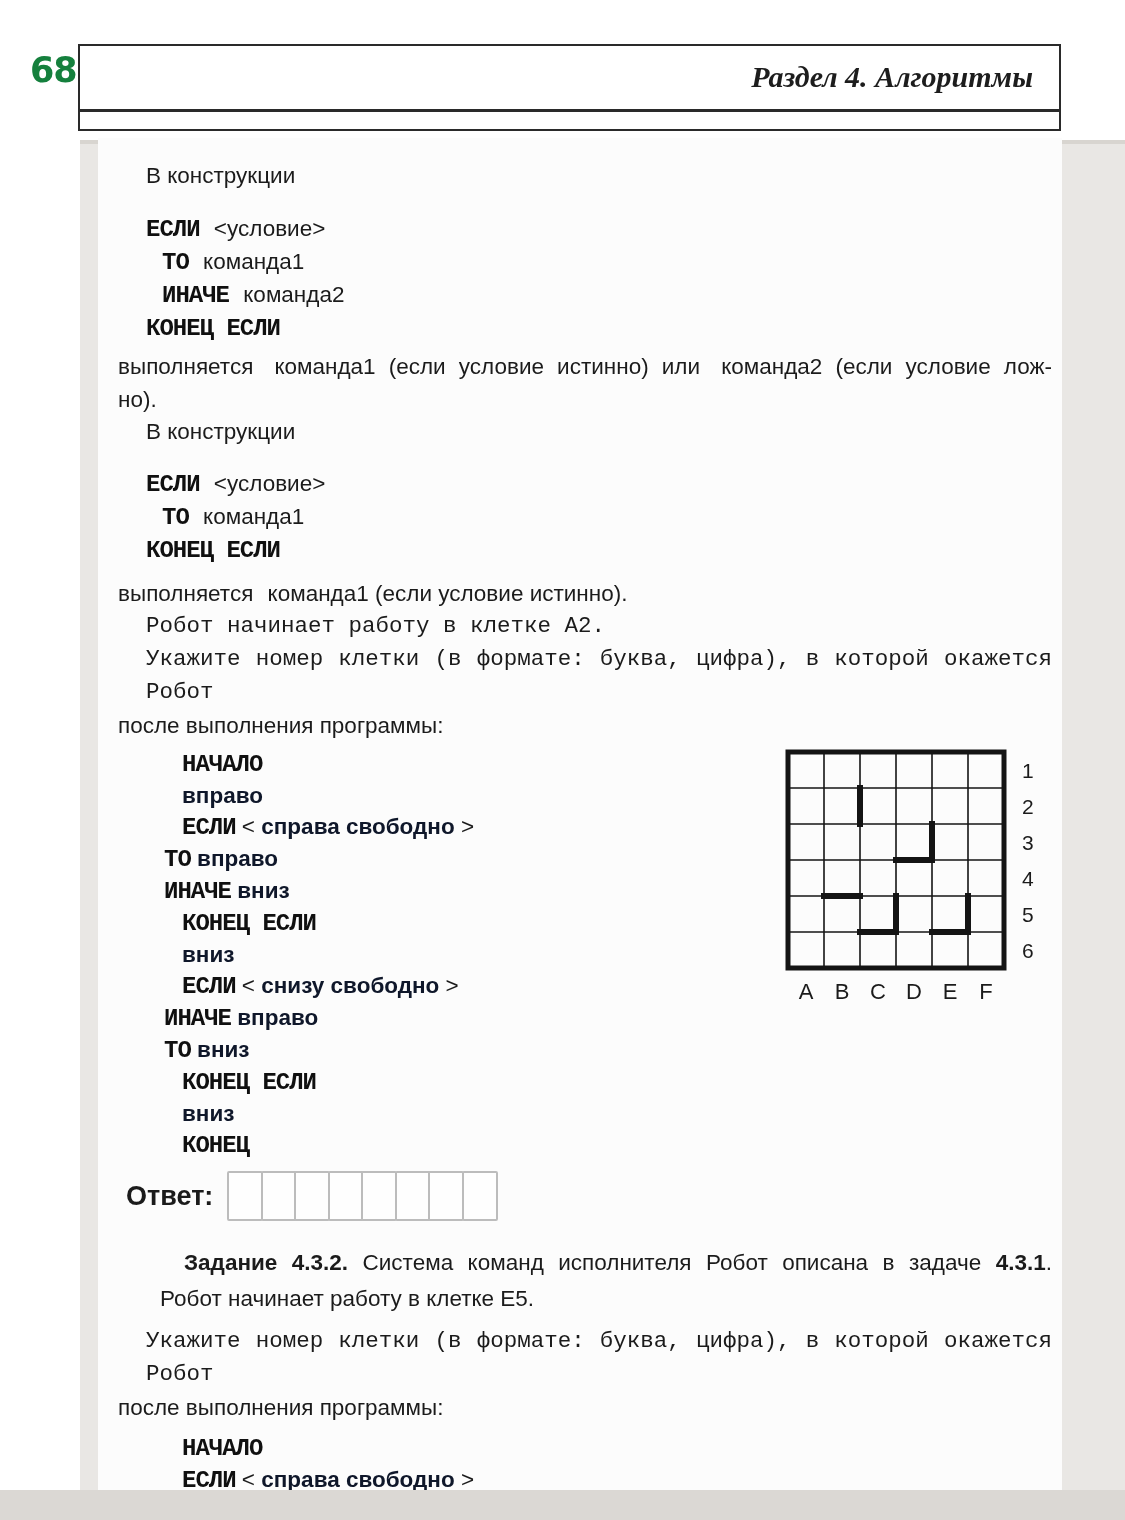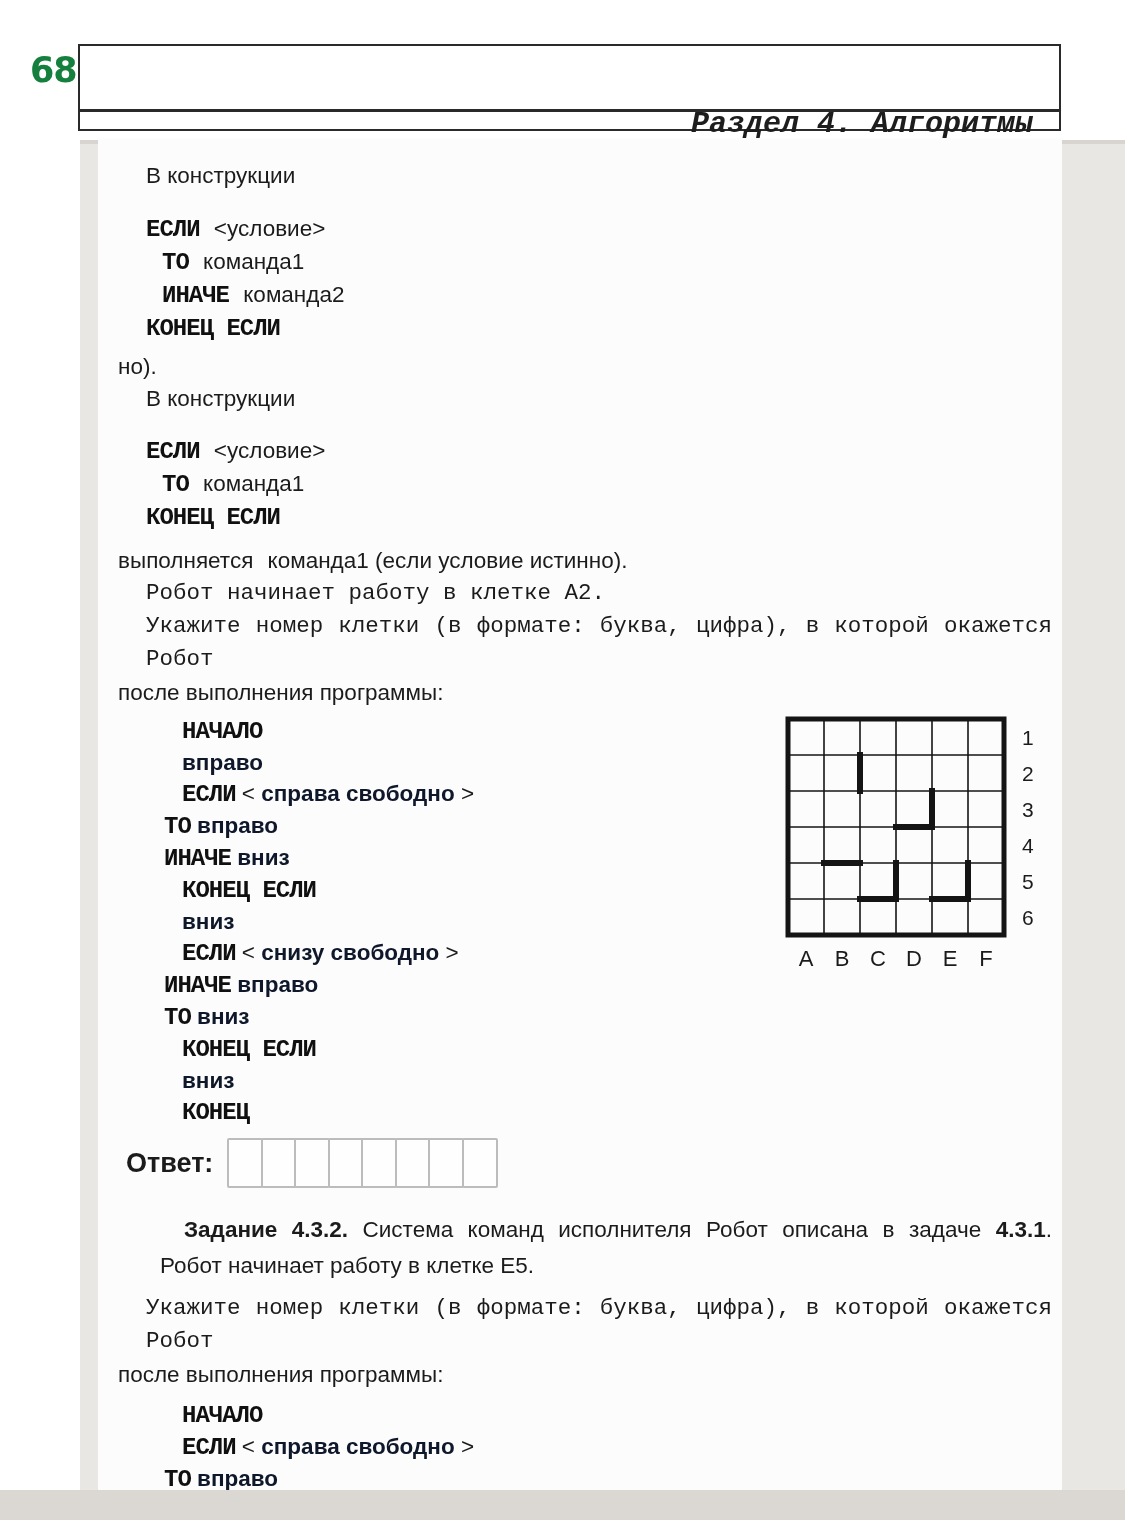--- a/index.html
+++ b/index.html
@@ -24,22 +24,22 @@
   }
   .header-box{
     position:absolute;left:78px;top:44px;width:983px;height:87px;
     border:2.5px solid #2a2a2a;background:#fff;box-sizing:border-box;
   }
   .header-box::after{
     content:"";position:absolute;left:0;right:0;bottom:17px;height:3px;background:#2a2a2a;
   }
   .header-title{
     position:absolute;right:26px;top:14px;
-    font-family:Liberation Mono, monospace;
-    font-style:italic;font-weight:700;font-size:30px;color:#1d1d1d;margin-top:47px;
+    font-family:Liberation Serif, serif;
+    font-style:italic;font-weight:700;font-size:30px;color:#1d1d1d;
   }
   .page{
     position:absolute;left:98px;top:138px;width:964px;height:1352px;
     background:#fcfcfc;box-sizing:border-box;
     padding:24px 10px 0 20px;overflow:hidden;
   }
   .para{font-size:22.5px;line-height:33px;}
   .jline{text-align:justify;text-align-last:justify;}
   .ind-first{margin-left:28px;font-family:Liberation Mono, monospace;}
   .intro{font-size:22.5px;line-height:28px;margin-left:28px;margin-top:0;}
@@ -95,20 +95,21 @@
   <p class="intro">В конструкции</p>
 
   <div class="code construct construct1">
       <div class="rline"><span class="seg-kw">ЕСЛИ</span><span class="seg-var"> &lt;условие&gt;</span></div>
       <div class="rline ind1"><span class="seg-kw">ТО</span><span class="seg-var"> команда1</span></div>
       <div class="rline ind1"><span class="seg-kw">ИНАЧЕ</span><span class="seg-var"> команда2</span></div>
       <div class="rline"><span class="seg-kw">КОНЕЦ ЕСЛИ</span></div>
     </div>
 
   <div class="para para1">
+      <div class="rline jline"><span class="seg-plain">выполняется </span><span class="seg-var">команда1</span><span class="seg-plain"> (если условие истинно) или </span><span class="seg-var">команда2</span><span class="seg-plain"> (если условие лож-</span></div>
       <div class="rline"><span class="seg-plain">но).</span></div>
     </div>
 
   <p class="intro intro2">В конструкции</p>
 
   <div class="code construct construct2">
       <div class="rline"><span class="seg-kw">ЕСЛИ</span><span class="seg-var"> &lt;условие&gt;</span></div>
       <div class="rline ind1"><span class="seg-kw">ТО</span><span class="seg-var"> команда1</span></div>
       <div class="rline"><span class="seg-kw">КОНЕЦ ЕСЛИ</span></div>
     </div>

